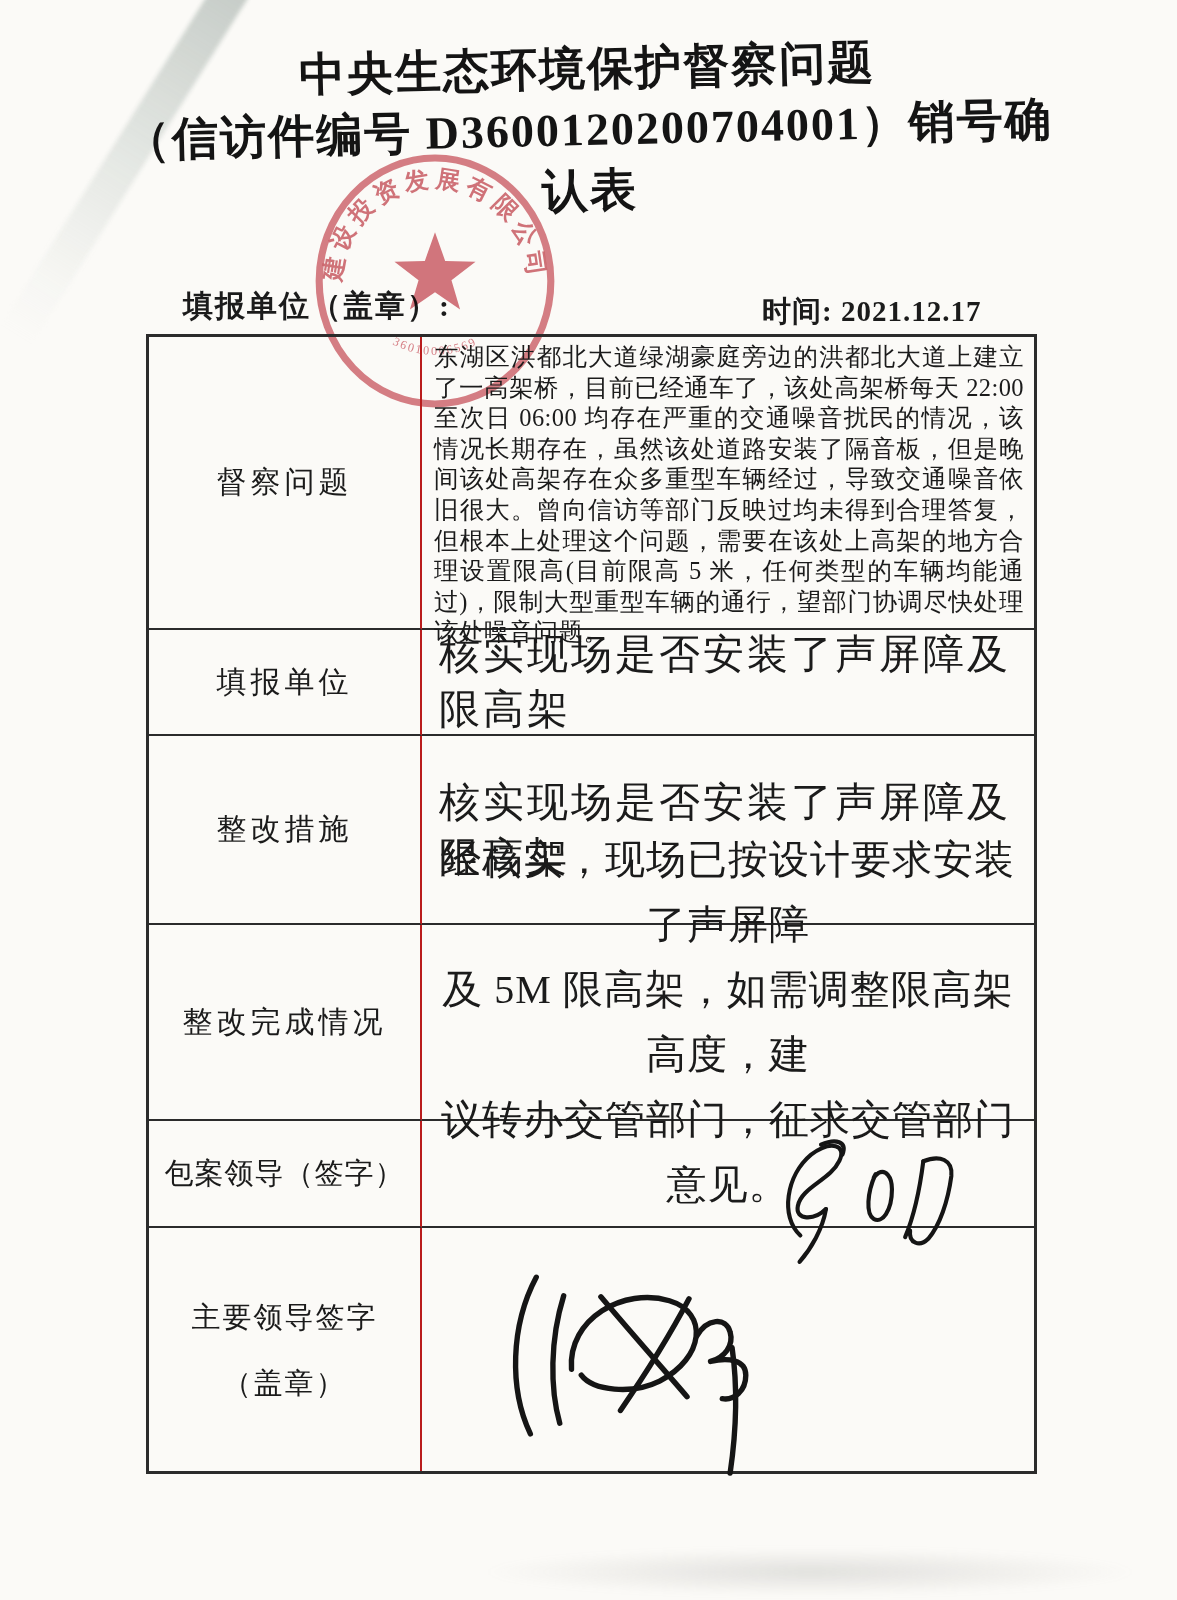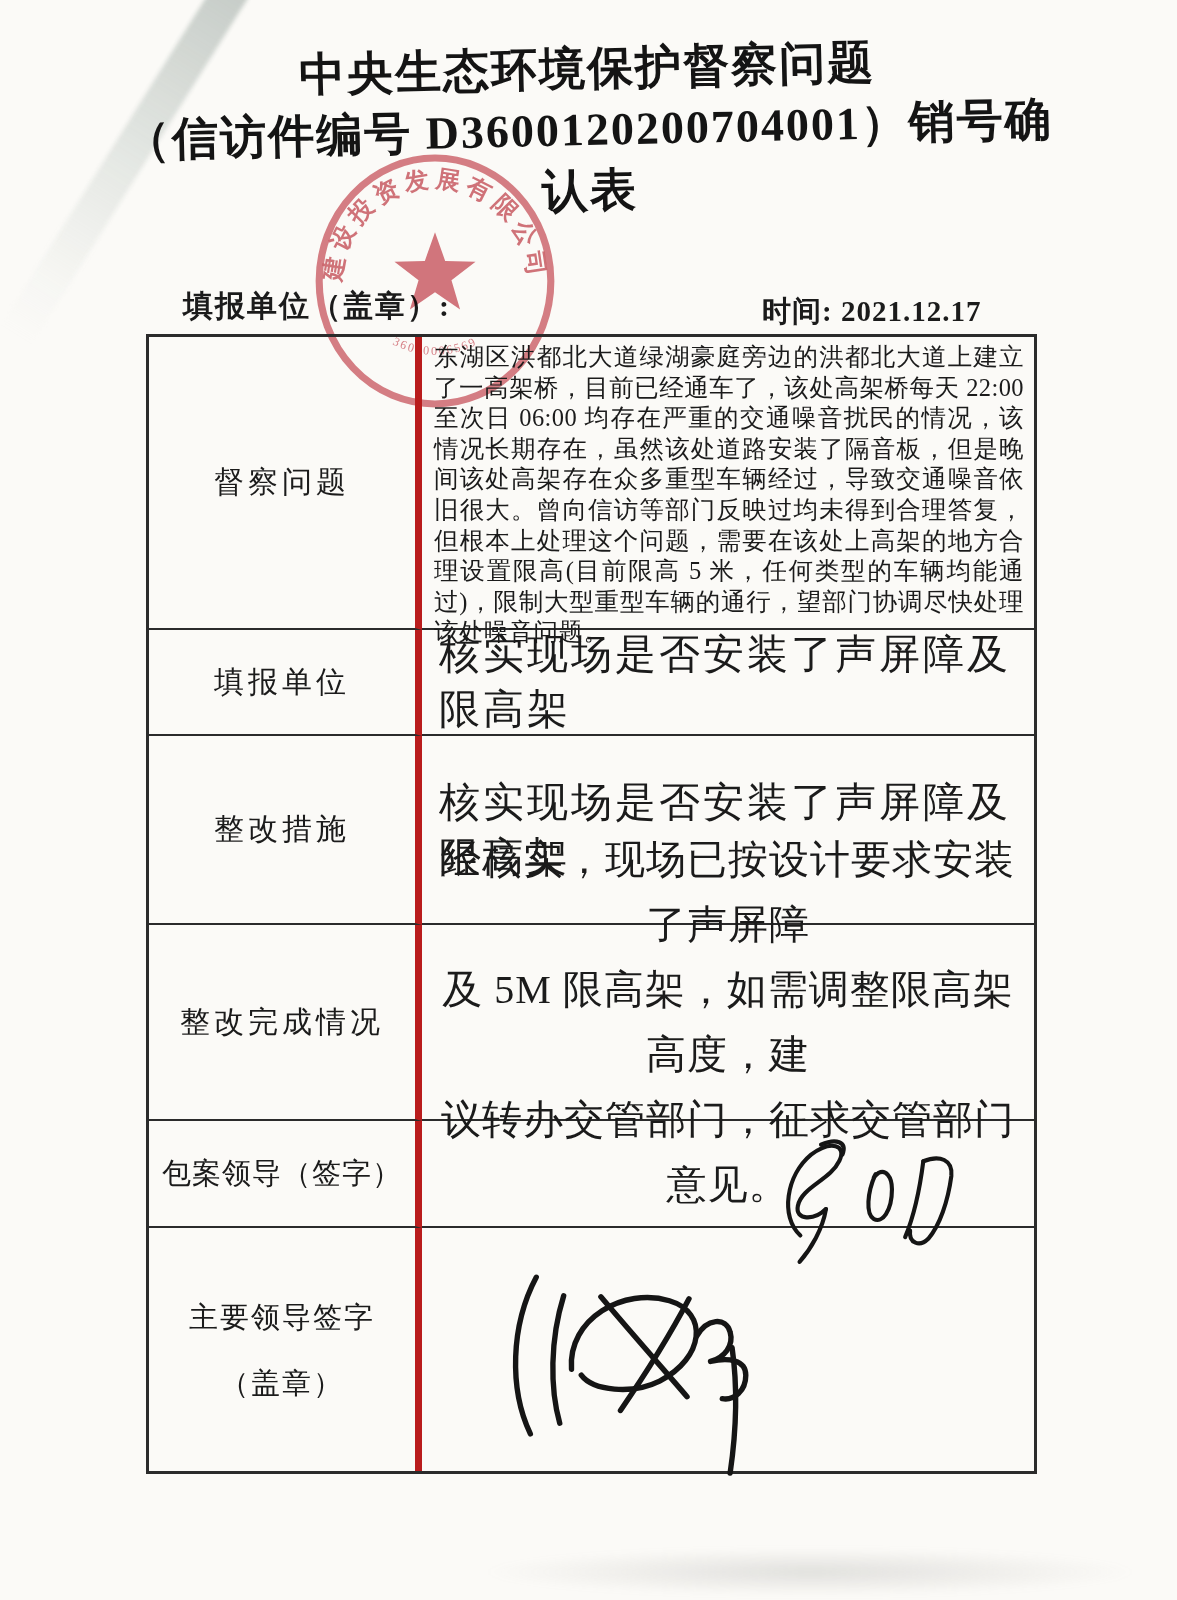--- a/index.html
+++ b/index.html
@@ -53,21 +53,21 @@
     width: 891px; height: 1140px;
     border: 3px solid #2b2b2b;
     display: grid;
     grid-template-columns: 273px 1fr;
     grid-template-rows: 293px 106px 189px 196px 107px auto;
     background: transparent;
   }
   .cell { border-bottom: 2px solid #2b2b2b; position: relative; overflow: visible; }
   .cell.last { border-bottom: none; }
   .label-cell {
-    border-right: 7px solid #b91c1c;
+    border-right: 2px solid #b91c1c;
     display: flex; flex-direction: column;
     align-items: center; justify-content: center;
     text-align: right;
     font-size: 30px; letter-spacing: 4px; font-weight: 500;
   }
   .label-cell .lbl-line { line-height: 66px; }
   .content-cell { display: flex; align-items: center; justify-content: center; }
 
   .problem-text {
     font-size: 24.5px;

